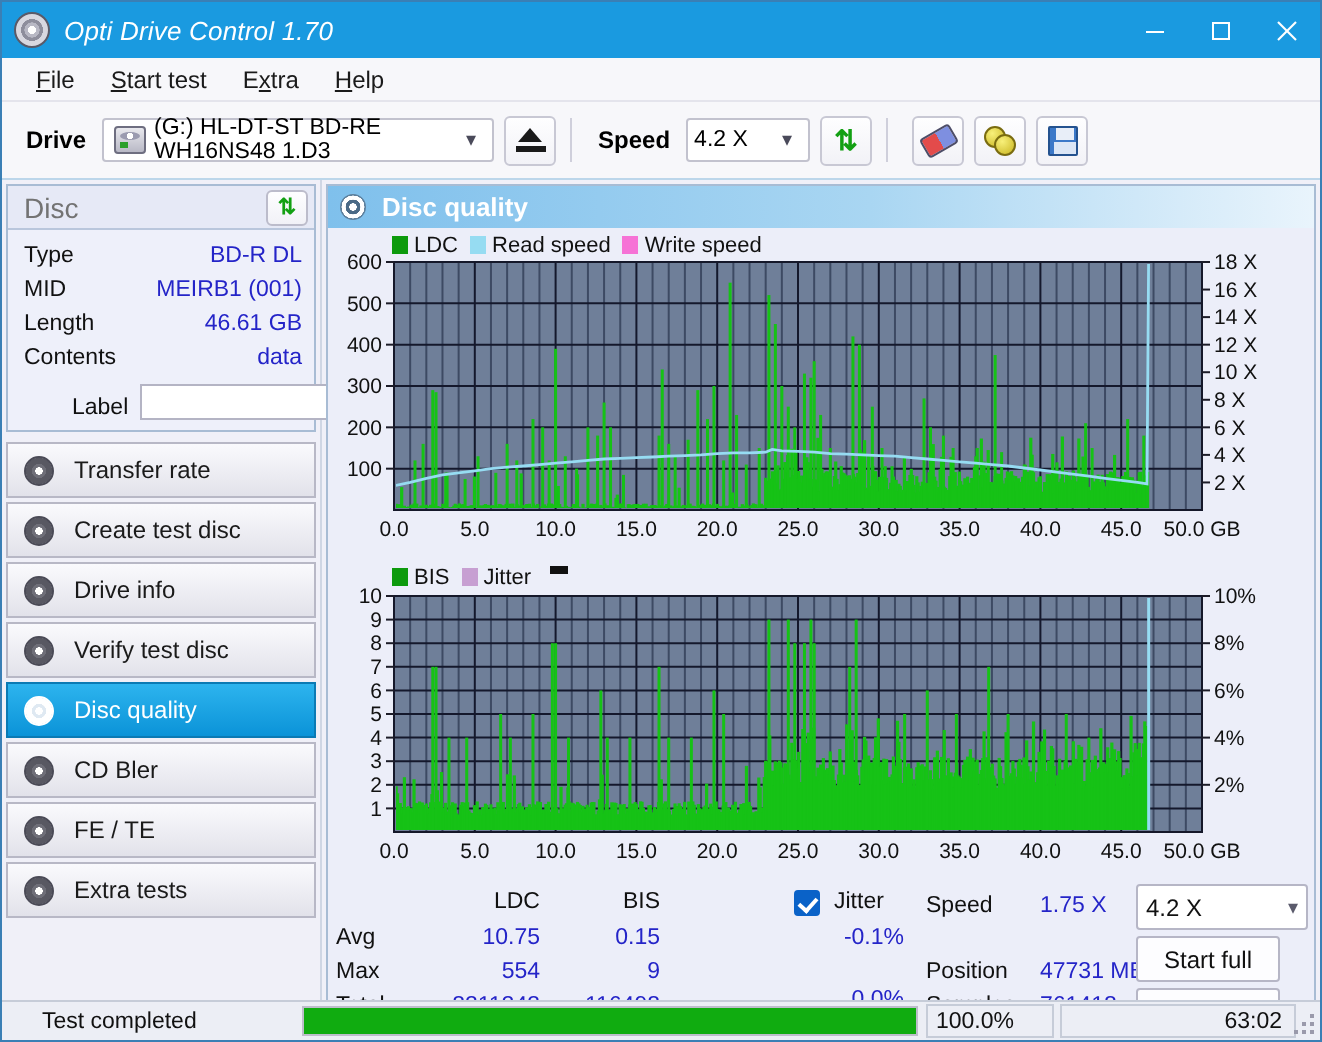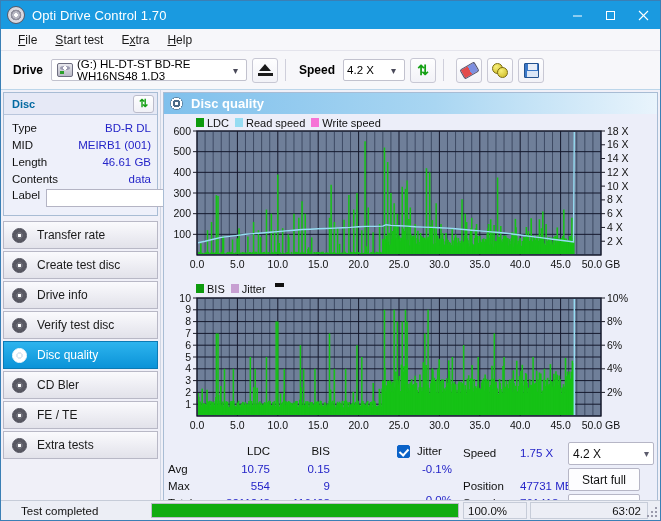--- a/index.html
+++ b/index.html
@@ -32,20 +32,21 @@
     margin-left: 6px; margin-right: 7px;
     border-radius: 50%;
     background: radial-gradient(circle at 50% 50%, #fdfdfd 0 17%, #b8b8c4 18% 33%, #8e8e9c 34% 48%, #d8d8e0 49% 72%, #9a9aa8 73% 100%);
     border: 1px solid #5a5a68;
     flex: 0 0 auto;
   }
   .title-text {
     color: #ffffff;
     font-size: 13px;
     letter-spacing: .1px;
+    font-style: italic;
   }
   .win-btns { position: absolute; right: 0; top: 0; height: 28px; display: flex; }
   .win-btn {
     width: 33px; height: 28px;
     display: flex; align-items: center; justify-content: center;
     color: #fff; font-size: 13px; line-height: 1;
   }
   .win-btn svg { display:block; }
 
   
@@ -173,39 +174,39 @@
     background: #eef0fa;
     margin: 2px 2px 0 2px;
   }
   .disc-head {
     height: 22px;
     background: #e6e9f6;
     border-bottom: 1px solid #b9c6dc;
     display: flex; align-items: center;
     padding: 0 3px 0 8px;
   }
-  .disc-head-title { font-size: 11px; font-weight: bold; color: #0369a1; }
+  .disc-head-title { font-size: 14px; font-weight: normal; color: #737373; }
   .disc-head-btn {
     margin-left: auto;
     width: 21px; height: 18px;
     border: 1px solid #bcbccb;
     background: linear-gradient(#fefeff, #f1f1f7);
     border-radius: 3px;
     display:flex; align-items:center; justify-content:center;
     font-size: 11px; color: #13a013; font-weight: bold;
   }
   .disc-rows { padding: 4px 6px 5px 8px; }
   .disc-row {
     display: flex; align-items: center;
     font-size: 11.5px;
     height: 17px;
   }
   .disc-row .k { color: #111; }
   .disc-row .v { margin-left: auto; color: #2424c8; }
-  .label-row { display:flex; align-items:flex-start; margin-top: 2px; height: 21px; }
+  .label-row { display:flex; align-items:flex-end; margin-top: 2px; height: 21px; margin-left: 24px; }
   .label-row .k { font-size: 11.5px; color:#111; }
   .label-input {
     margin-left: 6px;
     flex: 1;
     height: 18px;
     background: #fff;
     border: 1px solid #b4b4c4;
     font-size: 11px;
     padding: 0 3px;
     color: #000;

